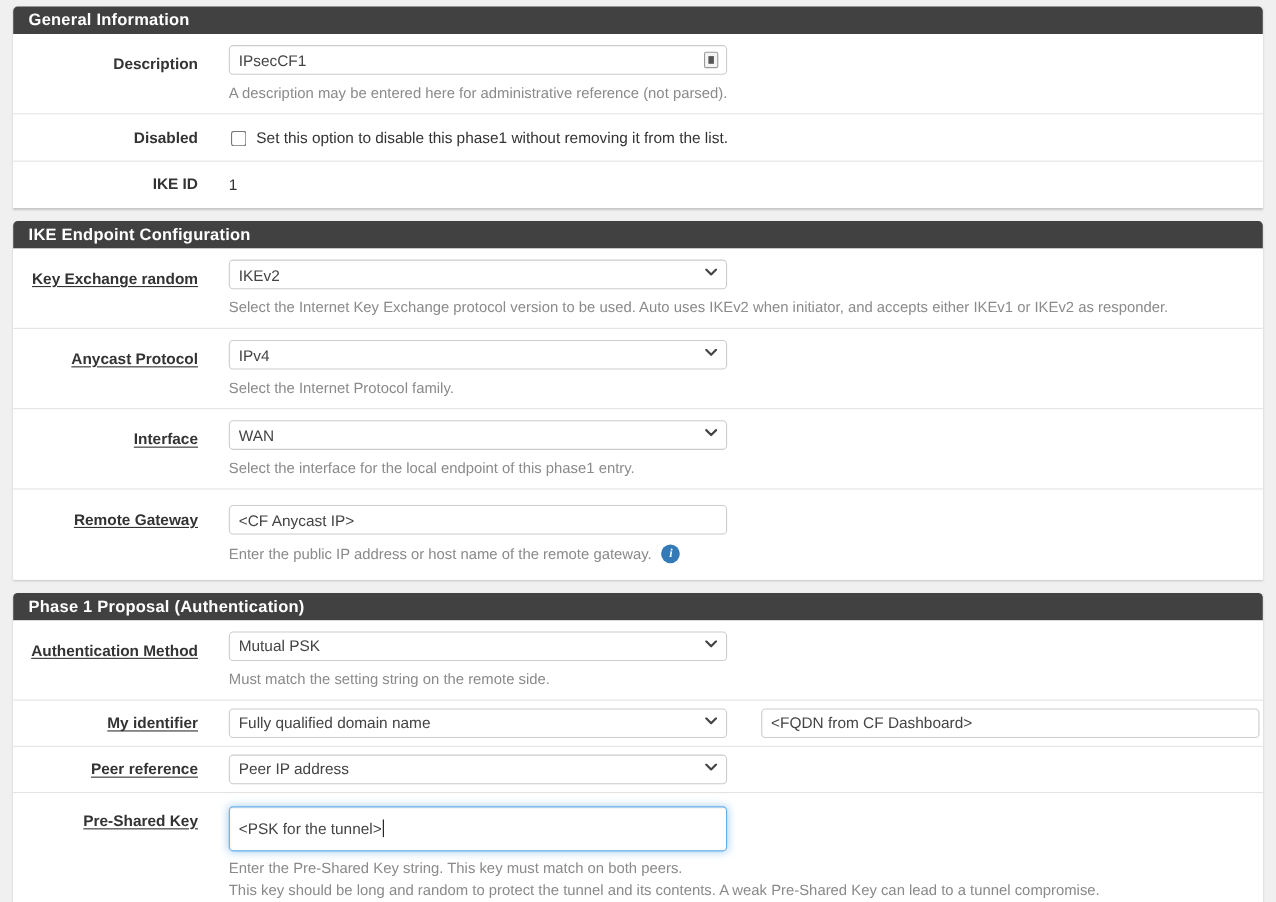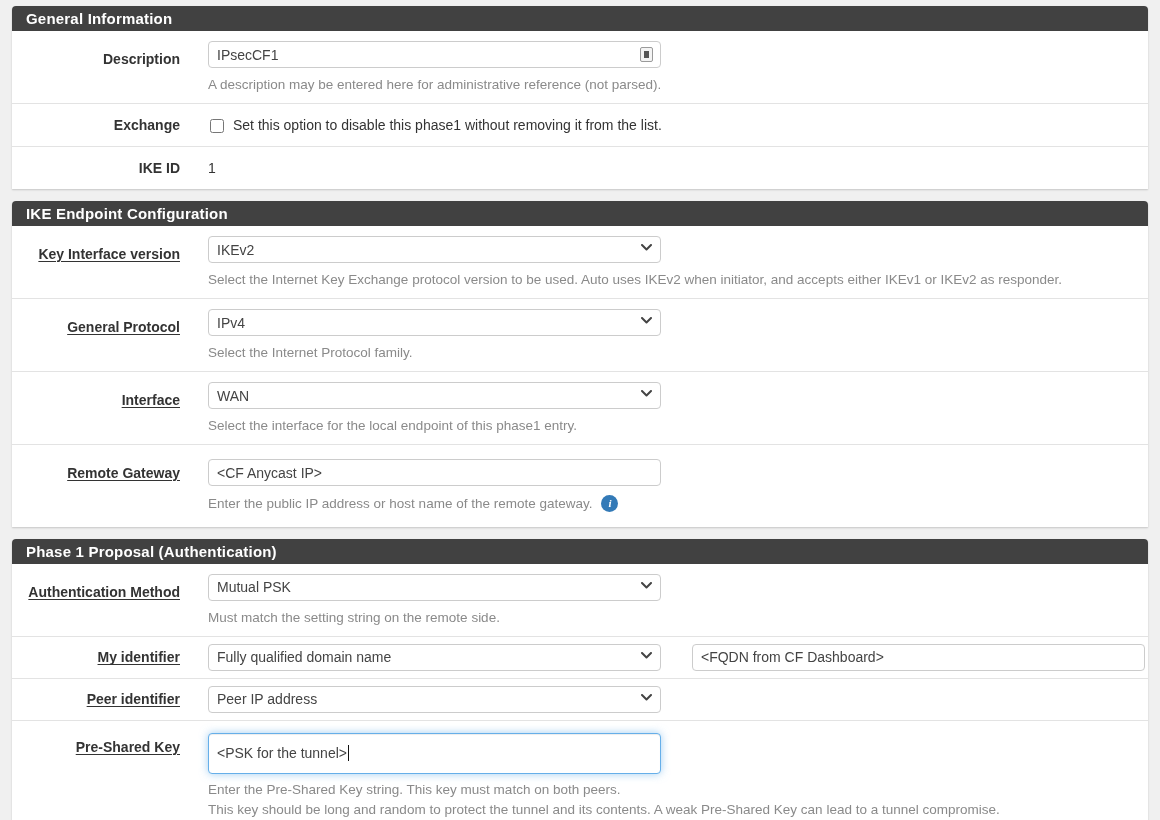--- a/index.html
+++ b/index.html
@@ -98,21 +98,21 @@
           <span class="input-wrap w453">
             <input class="form-input" type="text" value="IPsecCF1" style="">
             <span class="autofill-icon"></span>
           </span>
           <div class="help">A description may be entered here for administrative reference (not parsed).</div>
         </div>
       </div>
 
       <div class="form-row">
         <div class="label-col center">
-          <label>Exchange</label>
+          <label>Disabled</label>
         </div>
         <div class="content-col pad-check">
           <div class="check-line">
             <input type="checkbox" style="">
             <span class="check-label">Set this option to disable this phase1 without removing it from the list.</span>
           </div>
         </div>
       </div>
 
       <div class="form-row">
@@ -126,40 +126,40 @@
 
     </div>
   </section>
 
   <section class="panel">
     <div class="panel-heading">IKE Endpoint Configuration</div>
     <div class="panel-body">
 
       <div class="form-row">
         <div class="label-col linked">
-          <label>Key Interface version</label>
+          <label>Key Exchange random</label>
         </div>
         <div class="content-col pad-std">
           <span class="select-wrap w453">
             <select class="form-select">
               <option>IKEv2</option>
             </select>
             <span class="chevron">
               <svg width="11" height="7" viewBox="0 0 11 7">
                   <polyline points="1,1 5.5,5.5 10,1" fill="none" stroke="#444" stroke-width="2" stroke-linecap="round" stroke-linejoin="round"></polyline>
                 </svg>
             </span>
           </span>
           <div class="help">Select the Internet Key Exchange protocol version to be used. Auto uses IKEv2 when initiator, and accepts either IKEv1 or IKEv2 as responder.</div>
         </div>
       </div>
 
       <div class="form-row">
         <div class="label-col linked">
-          <label>General Protocol</label>
+          <label>Anycast Protocol</label>
         </div>
         <div class="content-col pad-std">
           <span class="select-wrap w453">
             <select class="form-select">
               <option>IPv4</option>
             </select>
             <span class="chevron">
               <svg width="11" height="7" viewBox="0 0 11 7">
                   <polyline points="1,1 5.5,5.5 10,1" fill="none" stroke="#444" stroke-width="2" stroke-linecap="round" stroke-linejoin="round"></polyline>
                 </svg>
@@ -246,21 +246,21 @@
             </span>
             <span class="input-wrap w453 gap31">
               <input class="form-input no-icon" type="text" value="&lt;FQDN from CF Dashboard&gt;" style="">
             </span>
           </div>
         </div>
       </div>
 
       <div class="form-row">
         <div class="label-col linked center">
-          <label>Peer identifier</label>
+          <label>Peer reference</label>
         </div>
         <div class="content-col pad-compact">
           <span class="select-wrap w453">
             <select class="form-select">
               <option>Peer IP address</option>
             </select>
             <span class="chevron">
               <svg width="11" height="7" viewBox="0 0 11 7">
                   <polyline points="1,1 5.5,5.5 10,1" fill="none" stroke="#444" stroke-width="2" stroke-linecap="round" stroke-linejoin="round"></polyline>
                 </svg>

